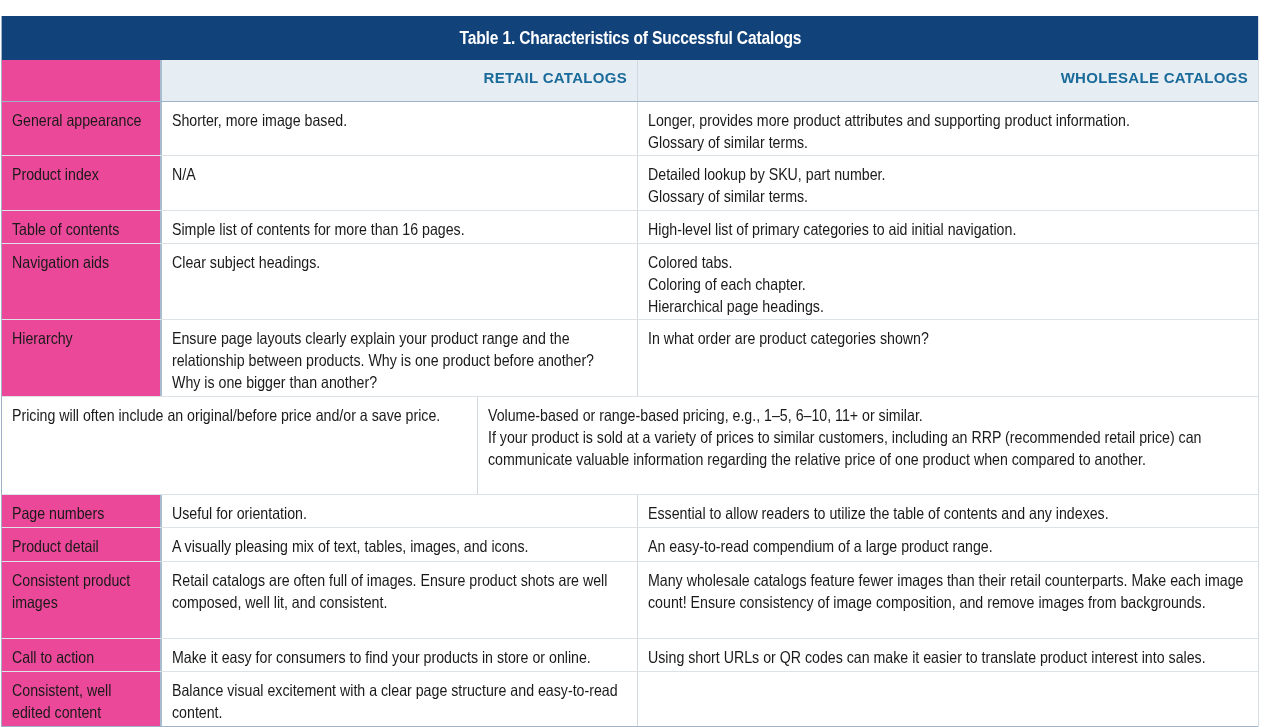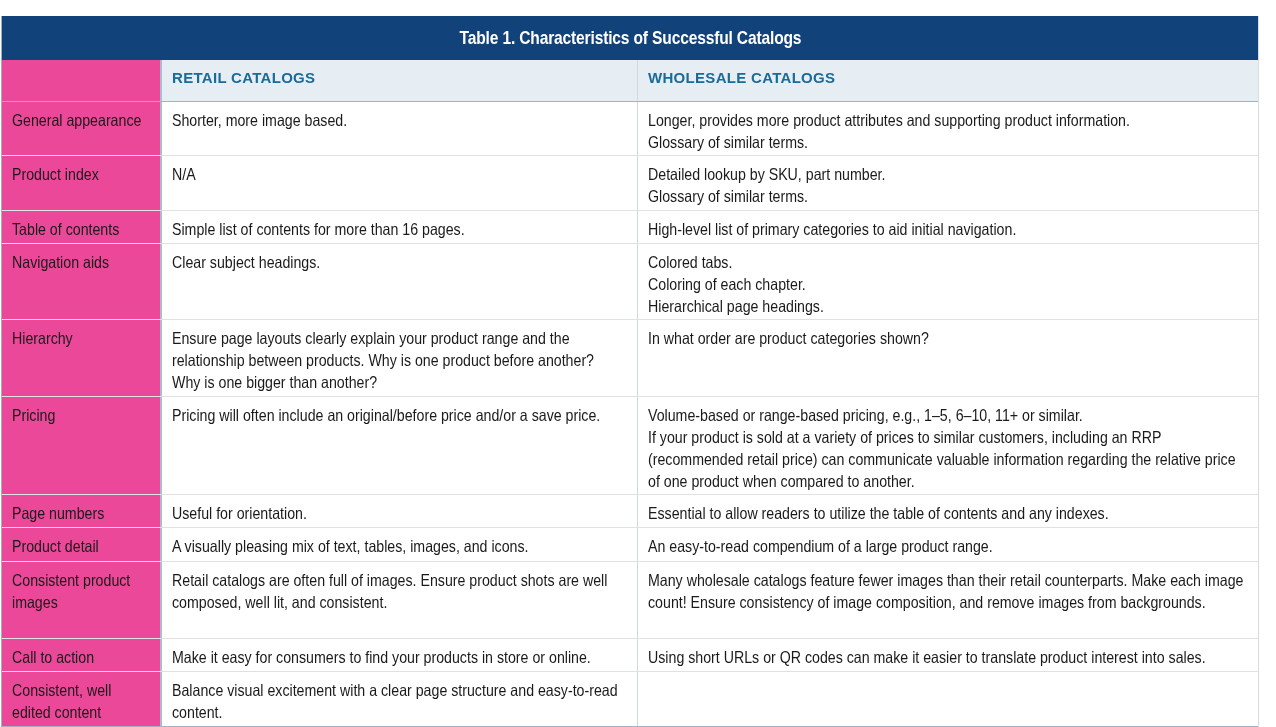--- a/index.html
+++ b/index.html
@@ -12,21 +12,21 @@
            font-weight:bold; font-size:19px; }
   .title span { display:inline-block; transform:scaleX(0.82); letter-spacing:-0.2px; }
   .row { display:flex; border-bottom:1px solid #dde2e7; }
   .c0 { width:160px; background:#ec4899; border-right:2px solid #a9bccf; box-sizing:border-box; }
   .c1 { width:476px; border-right:1px solid #d0d8e0; box-sizing:border-box; }
   .c2 { flex:1; }
   .cell { padding:7px 10px 7px 10px; font-size:16.5px; line-height:22px; }
   .cell .txt { display:block; transform-origin:left top; transform:scaleX(0.86); width:116%; white-space:pre-line; }
   .hdr { height:41px; border-bottom:1px solid #9fb3c8; }
   .hdr .c1, .hdr .c2 { background:#e6eef3; }
-  .hdr .cell { color:#1a6a9a; font-weight:bold; font-size:15px; letter-spacing:0.3px; }
+  .hdr .cell { color:#1a6a9a; font-weight:bold; font-size:15px; letter-spacing:0.3px;text-align:right; }
   .row:last-child { border-bottom:1px solid #9fb3c8; }
   .row:last-child .c1, .row:last-child .c2 { border-bottom:none; }
 </style>
 </head>
 <body>
 
 <div class="tbl">
   <div class="title">
       <span>Table 1. Characteristics of Successful Catalogs</span>
     </div>
@@ -89,23 +89,20 @@
           <span class="txt">Hierarchy</span>
         </div>
         <div class="c1 cell">
           <span class="txt">Ensure page layouts clearly explain your product range and the relationship between products. Why is one product before another? Why is one bigger than another?</span>
         </div>
         <div class="c2 cell">
           <span class="txt">In what order are product categories shown?</span>
         </div>
       </div>
       <div class="row" style="height: 97px;">
-        <div class="c0 cell">
-          <span class="txt">Pricing</span>
-        </div>
         <div class="c1 cell">
           <span class="txt">Pricing will often include an original/before price and/or a save price.</span>
         </div>
         <div class="c2 cell">
           <span class="txt">Volume-based or range-based pricing, e.g., 1–5, 6–10, 11+ or similar.
 If your product is sold at a variety of prices to similar customers, including an RRP (recommended retail price) can communicate valuable information regarding the relative price of one product when compared to another.</span>
         </div>
       </div>
       <div class="row" style="height: 32px;">
         <div class="c0 cell">

